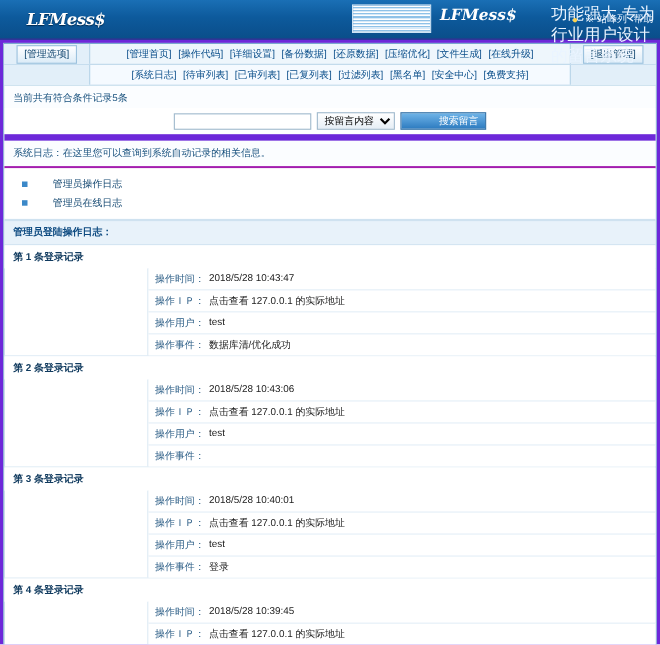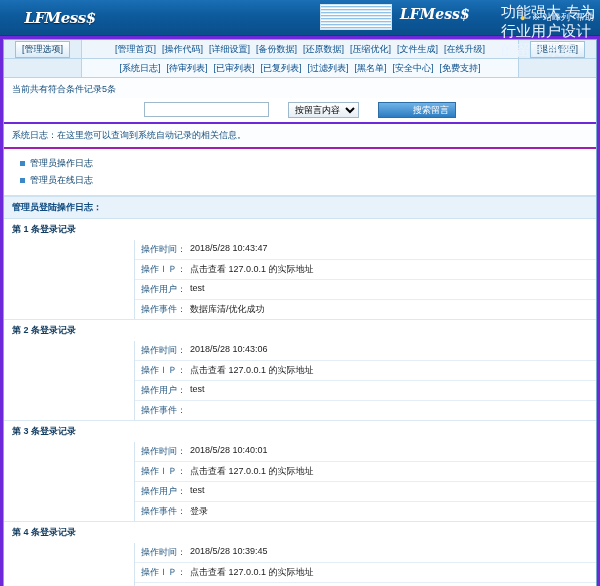--- a/index.html
+++ b/index.html
@@ -140,24 +140,24 @@
     display: flex;
     align-items: center;
     justify-content: center;
     border-left: 1px solid #b8d4e8;
     background: #e2eff9;
   }
 
   
   .searchbar {
     display: flex;
-    align-items: flex-start;
-    gap: 19px;
+    align-items: center;
+    gap: 5px;
     padding: 4px 6px;
-    border-bottom: 2px solid #6d28d9;
+    border-bottom: 6px solid #6d28d9;
     background: #ffffff;
   }
   .search-input {
     width: 125px;
     height: 15px;
     border: 1px solid #9fb9cc;
     font-size: 9px;
     padding: 0 3px;
     background: #ffffff;
   }
@@ -191,21 +191,21 @@
 
   
   .section-list {
     padding: 6px 10px 6px 16px;
     border-bottom: 1px solid #cfe2f0;
     background: #ffffff;
   }
   .bullet-row {
     display: flex;
     align-items: center;
-    gap: 5px;
+    gap: 23px;
     font-size: 9px;
     color: #10456f;
     padding: 2px 0;
   }
   .bullet {
     width: 5px; height: 5px;
     background: #3b88c8;
     display: inline-block;
   }
   .bullet-row a { color: #10456f; text-decoration: none; cursor: pointer; }

